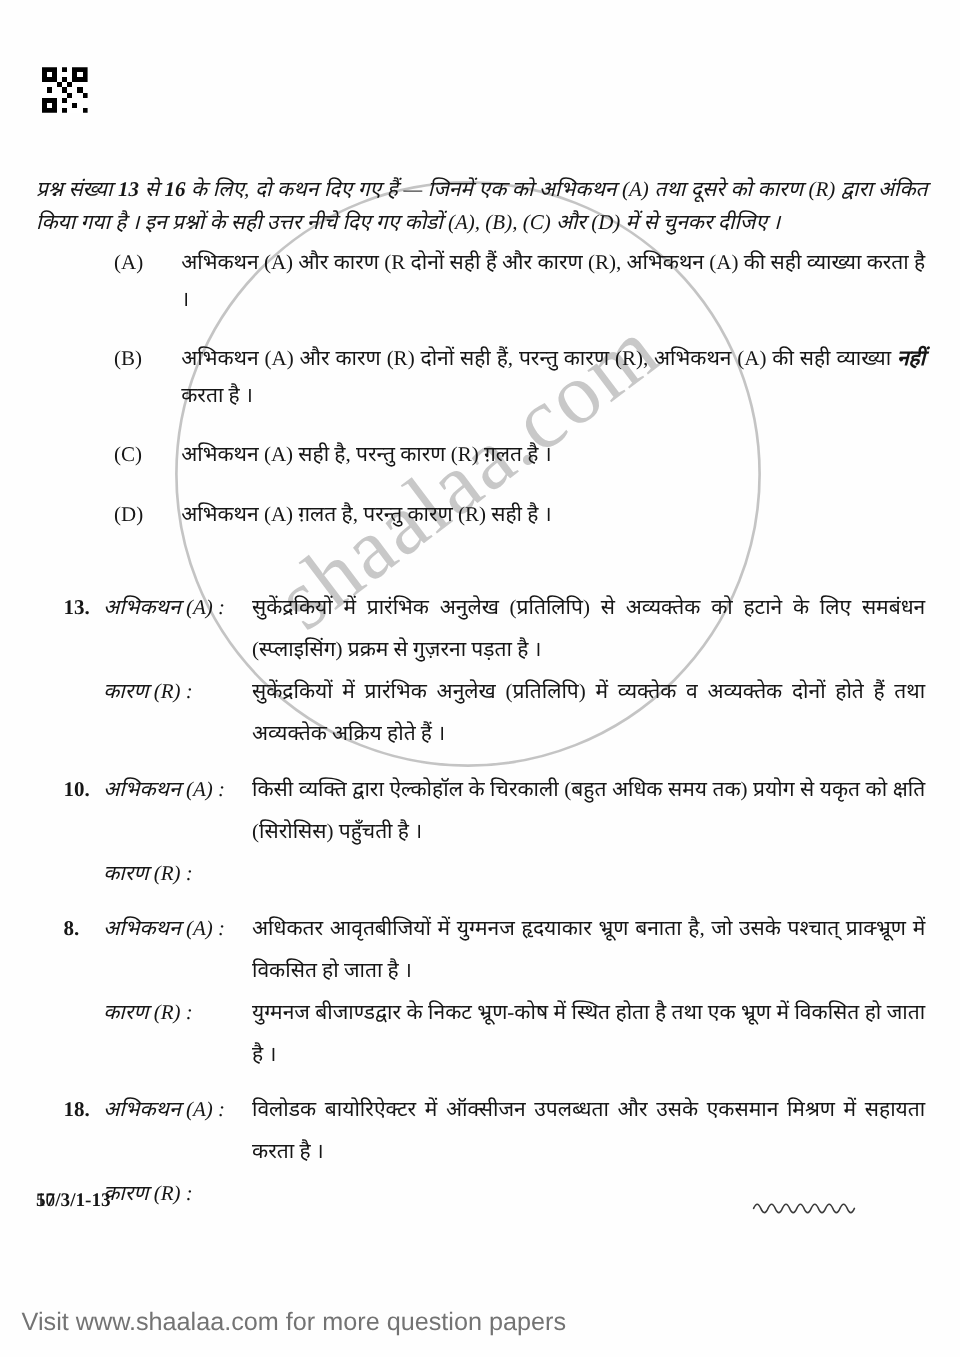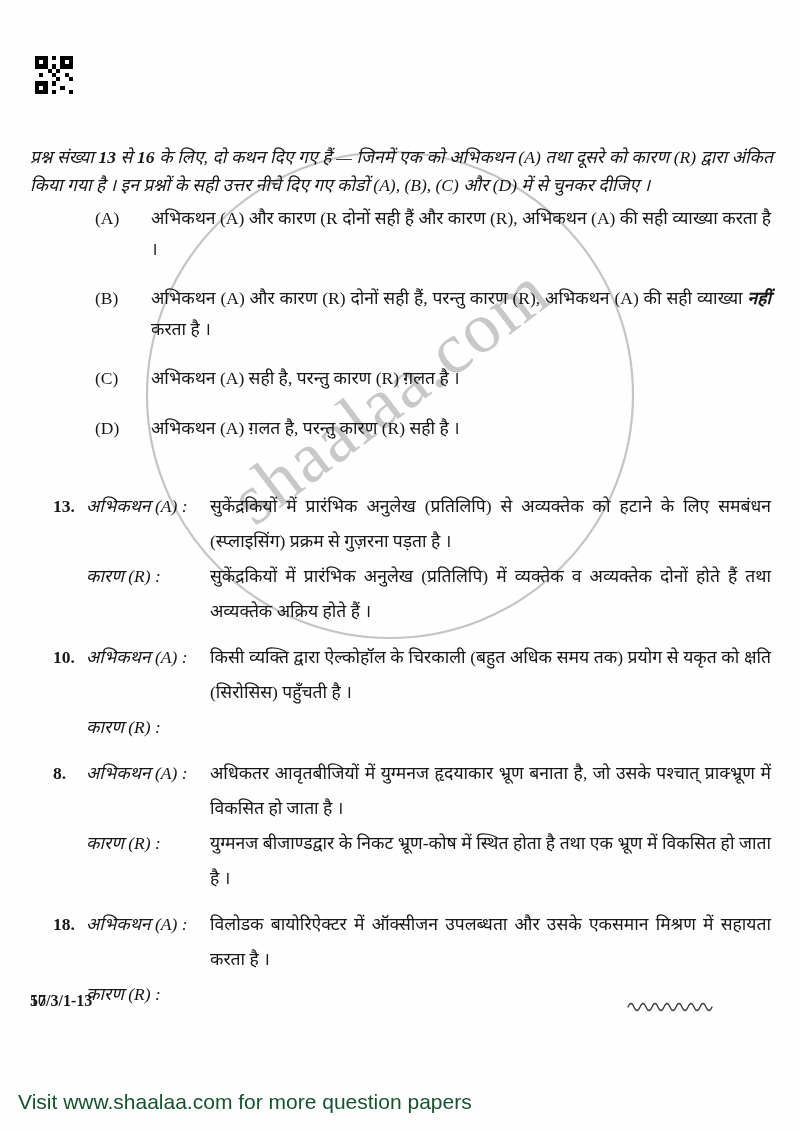--- a/index.html
+++ b/index.html
@@ -61,21 +61,21 @@
   .footer { top: 992px; left: 30px; width: 740px; height: 26px; font-size: 16px; }
   .footer-code { position: absolute; left: 0; top: 0; font-weight: bold; }
   .footer-page { position: absolute; left: 0; right: 0; top: 0; text-align: left; }
   .footer-squiggle { position: absolute; right: 50px; top: 6px; }
 
   
   .bottom-bar {
     top: 1090px; left: 18px; width: 760px;
     font-family: "Liberation Sans", sans-serif;
     font-size: 21px;
-    color: #14532d;
+    color: #737373;
   }
 </style>
 </head>
 <body>
 
 <div class="page">
 
   <div class="watermark">
     <svg width="520" height="520" viewBox="0 0 520 520">
       <circle cx="260" cy="260" r="243" fill="none" stroke="#b5b5b5" stroke-width="2.2" opacity="0.8"></circle>

